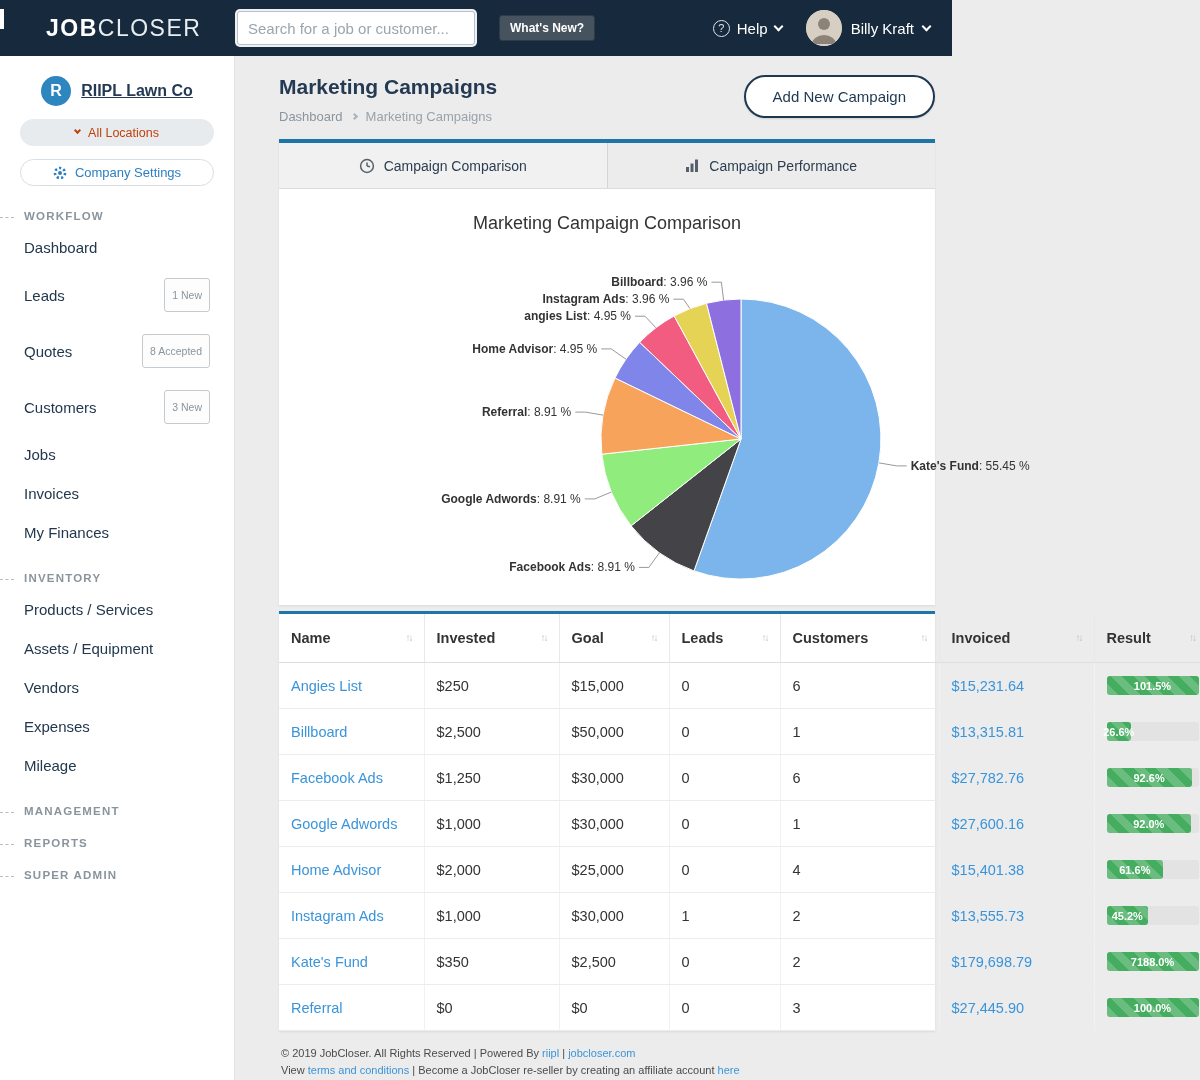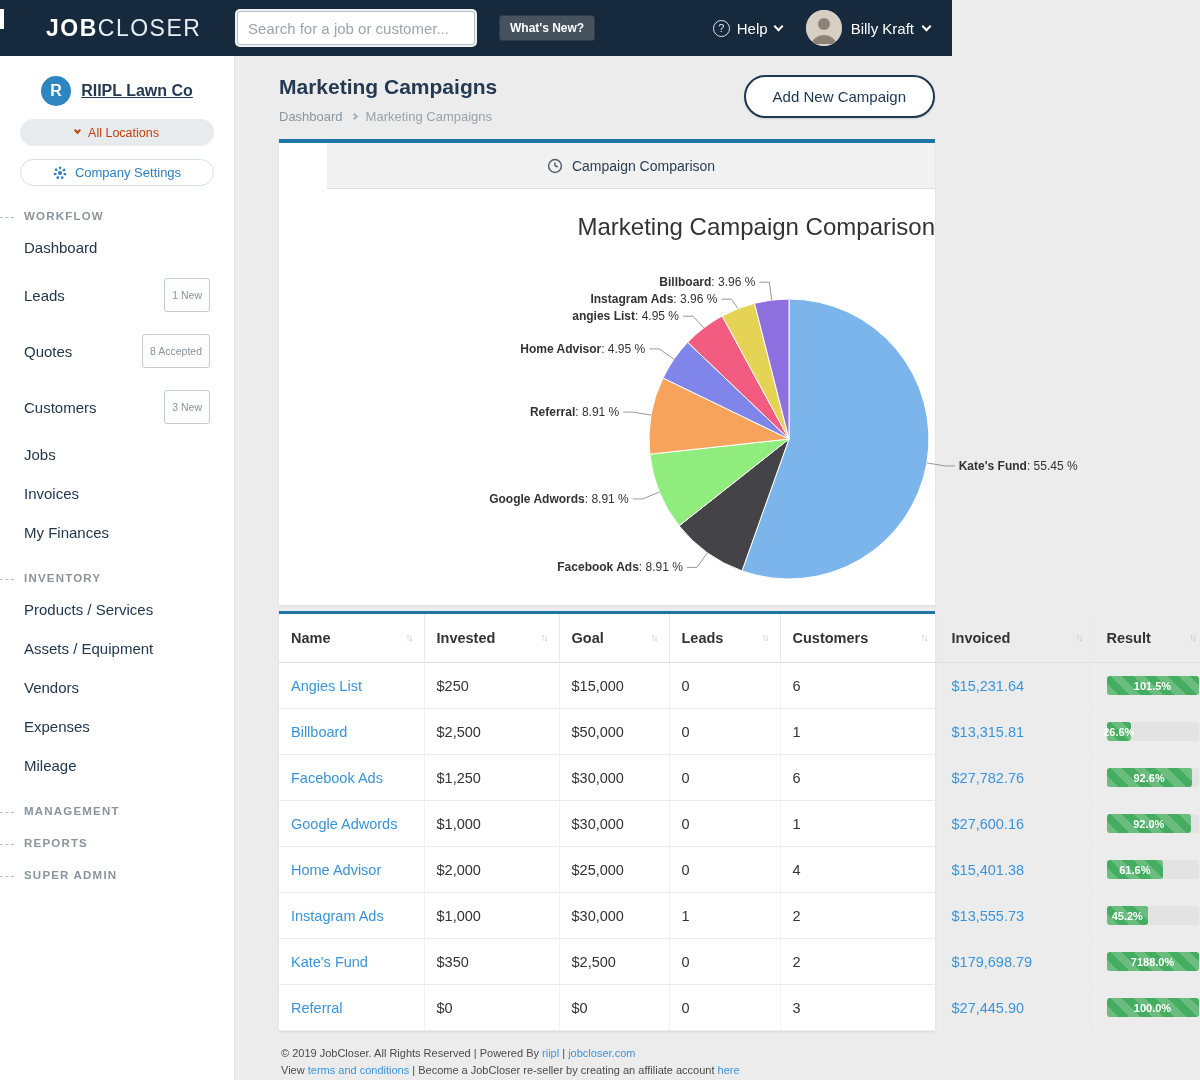--- a/index.html
+++ b/index.html
@@ -58,27 +58,27 @@
   
   .main-head { display:flex; justify-content:space-between; align-items:flex-start; padding-top:19px; }
   .page-title { margin:0; font-size:21px; font-weight:bold; color:#243a52; }
   .breadcrumb { display:flex; align-items:center; gap:9px; margin-top:10px; font-size:13px; color:#9aa2aa; }
   .breadcrumb .crumb-link { color:#8b959e; cursor:pointer; }
   .breadcrumb .chev { width:5px; height:5px; color:#aab2b9; }
   .add-btn { background:#fff; border:2px solid #1d3850; color:#1d3850; border-radius:22px;
     padding:11px 27px; font-size:15px; cursor:pointer; font-family:inherit; box-shadow:0 1px 2px rgba(0,0,0,.12); }
 
   
-  .card { margin-top:15px; border-top:4px solid #1f76a6; background:#fff; box-shadow:0 1px 2px rgba(0,0,0,.08);padding-left:48px; }
+  .card { margin-top:15px; border-top:4px solid #1f76a6; background:#fff; box-shadow:0 1px 2px rgba(0,0,0,.08); }
   .tabs { display:flex; height:46px; border-bottom:1px solid #dcdcdc; }
   .tab { flex:1; display:flex; align-items:center; justify-content:center; gap:9px; font-size:14px;
     color:#2c3e50; cursor:pointer; background:#f1f1f2; }
   .tab + .tab { border-left:1px solid #d5d5d5; background:#ececed; }
   .tab svg { display:block; }
-  .chart-title { text-align:right; padding-top:24px; font-size:24px; color:#333; height:56px; }
+  .chart-title { text-align:center; padding-top:24px; font-size:18px; color:#333; height:56px; }
   .pie-svg { display:block; width:928px; height:360px; }
   .pie-label { font-size:12px; fill:#333; }
 
   
   .table-card { margin-top:6px; border-top:3px solid #1f76a6; background:#fff; box-shadow:0 1px 2px rgba(0,0,0,.08); }
   table { width:100%; border-collapse:collapse; table-layout:fixed; font-size:14.5px; color:#333; }
   th { text-align:left; padding:16px 12px; font-weight:bold; border-bottom:1px solid #dedede;
     border-right:1px solid #e8e8e8; cursor:pointer; }
   th:last-child { border-right:none; }
   th .sort { float:right; color:#b9c0c7; font-size:10px; letter-spacing:-2px; margin-top:2px; }
@@ -205,20 +205,28 @@
       </div>
 
       <div class="card">
         <div class="tabs">
           <div class="tab active">
             <svg width="16" height="16" viewBox="0 0 16 16">
               <circle cx="8" cy="8" r="6.4" fill="none" stroke="#57606a" stroke-width="1.5"></circle>
               <path d="M8 8 L8 4.4 M8 8 L11 8.8" stroke="#57606a" stroke-width="1.5" fill="none"></path>
             </svg>
             <span>Campaign Comparison</span>
+          </div>
+          <div class="tab">
+            <svg width="15" height="15" viewBox="0 0 15 15">
+              <rect x="1" y="9" width="3" height="5" fill="#57606a"></rect>
+              <rect x="5.5" y="5.5" width="3" height="8.5" fill="#57606a"></rect>
+              <rect x="10" y="1.5" width="3" height="12.5" fill="#57606a"></rect>
+            </svg>
+            <span>Campaign Performance</span>
           </div>
         </div>
         <div class="chart-title">Marketing Campaign Comparison</div>
         <svg class="pie-svg" viewBox="0 0 928 360">
             <path d="M 462 194 L 462.0 54.0 A 140 140 0 1 1 415.0 325.9 Z" fill="#7cb5ec" stroke="#fff" stroke-width="1"></path>
             <path d="M 462 194 L 415.0 325.9 A 140 140 0 0 1 352.1 280.8 Z" fill="#434348" stroke="#fff" stroke-width="1"></path>
             <path d="M 462 194 L 352.1 280.8 A 140 140 0 0 1 322.8 209.2 Z" fill="#90ed7d" stroke="#fff" stroke-width="1"></path>
             <path d="M 462 194 L 322.8 209.2 A 140 140 0 0 1 336.0 133.0 Z" fill="#f7a35c" stroke="#fff" stroke-width="1"></path>
             <path d="M 462 194 L 336.0 133.0 A 140 140 0 0 1 360.7 97.3 Z" fill="#8085e9" stroke="#fff" stroke-width="1"></path>
             <path d="M 462 194 L 360.7 97.3 A 140 140 0 0 1 395.2 71.0 Z" fill="#f15c80" stroke="#fff" stroke-width="1"></path>

